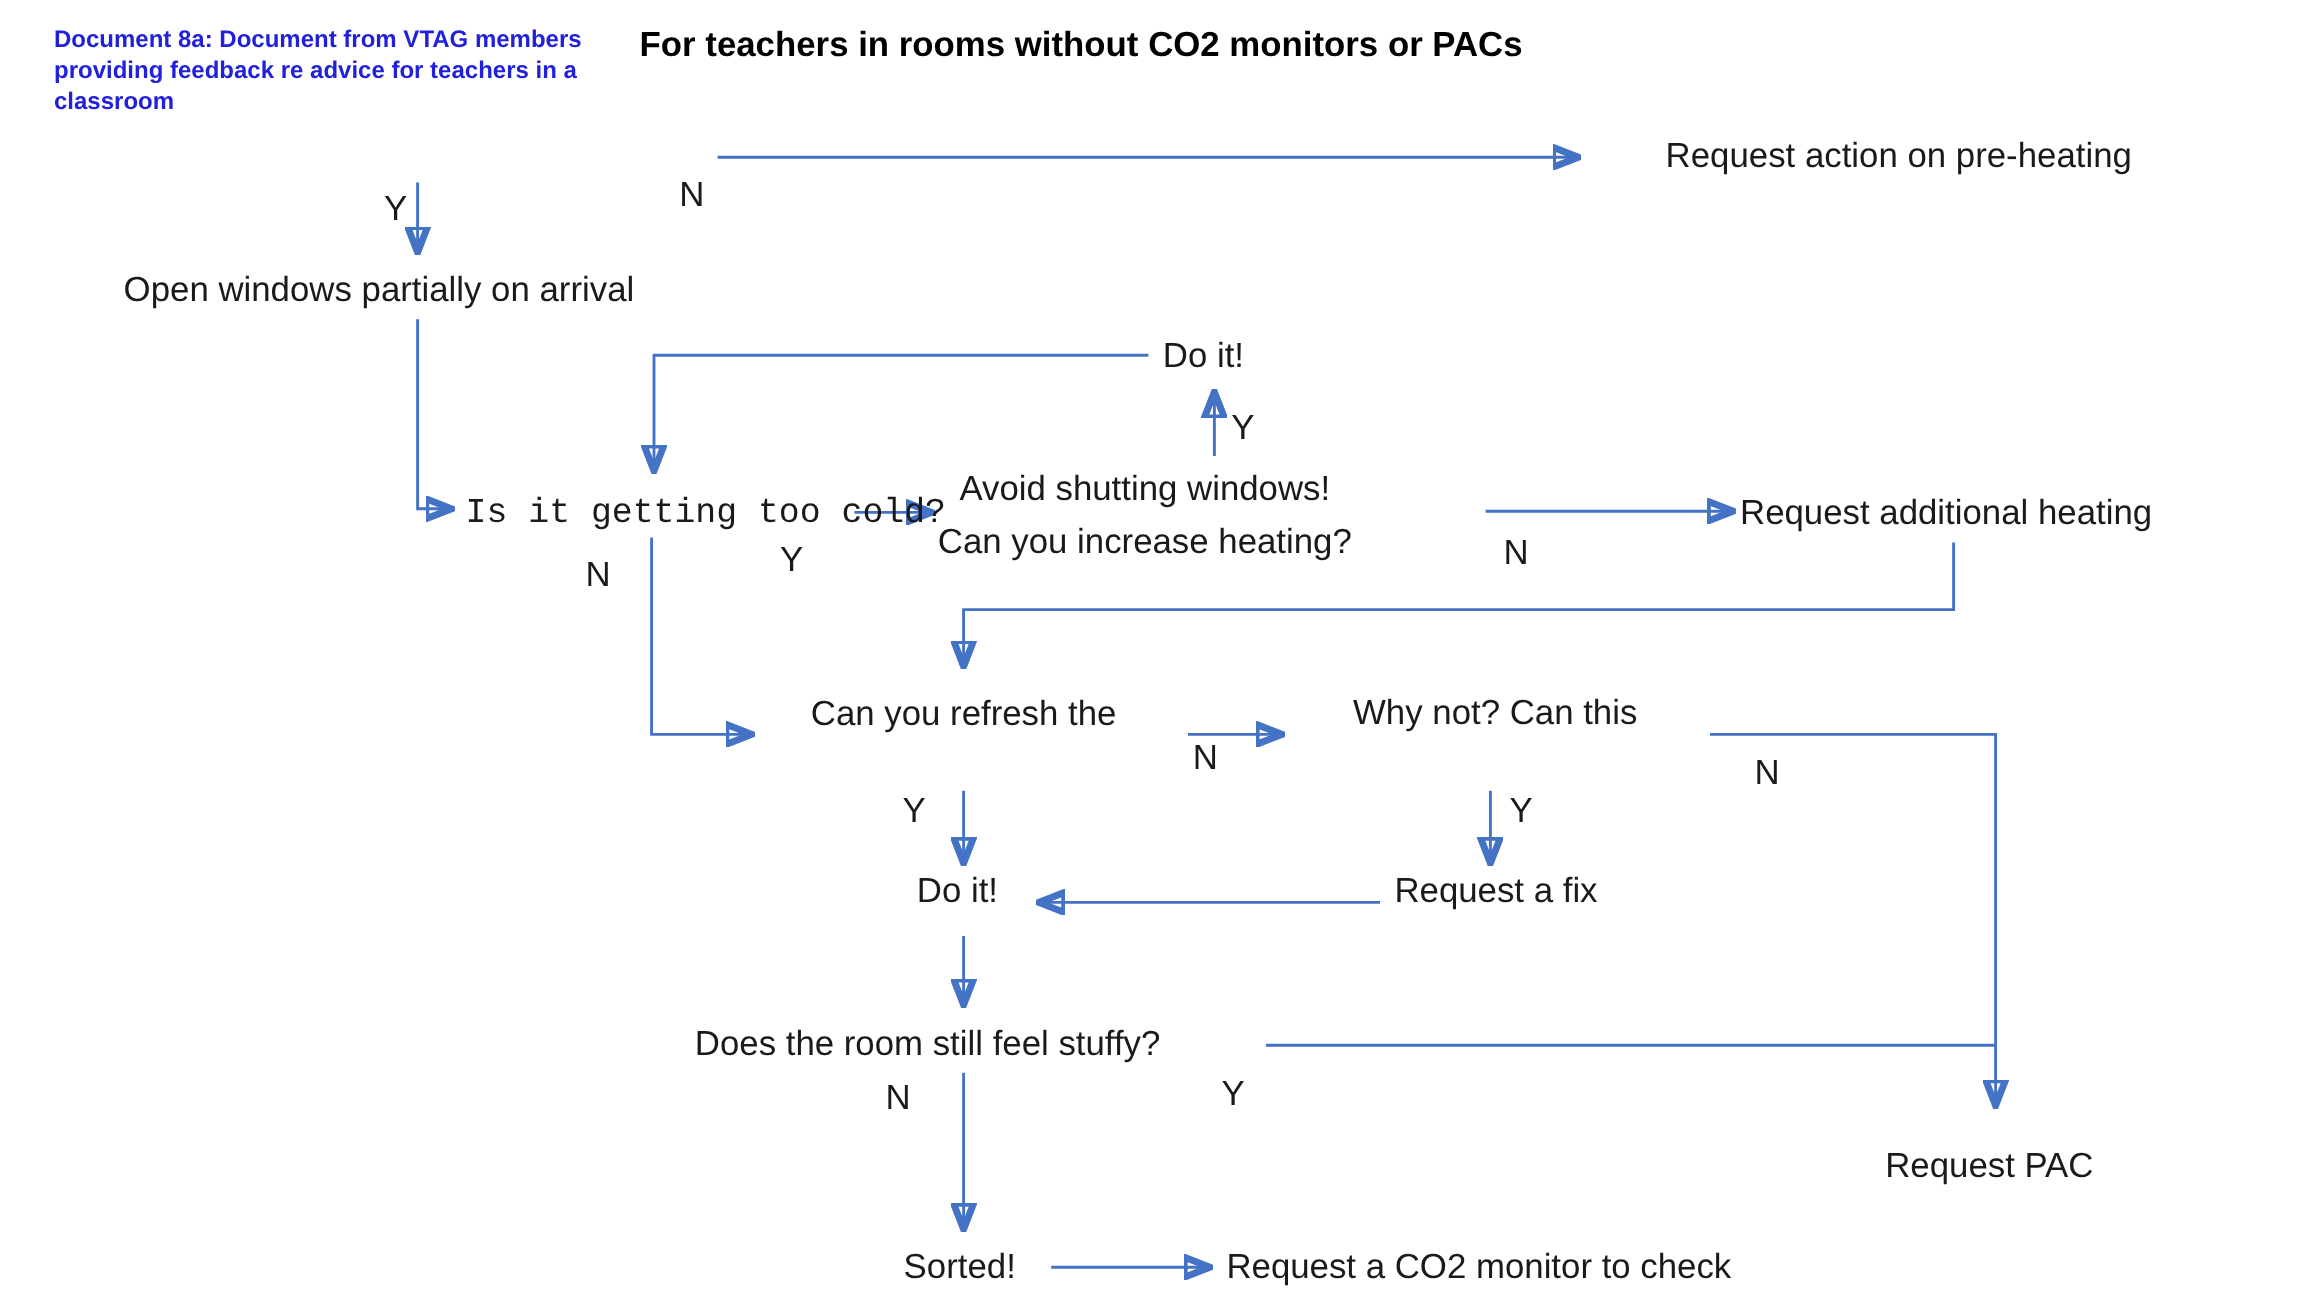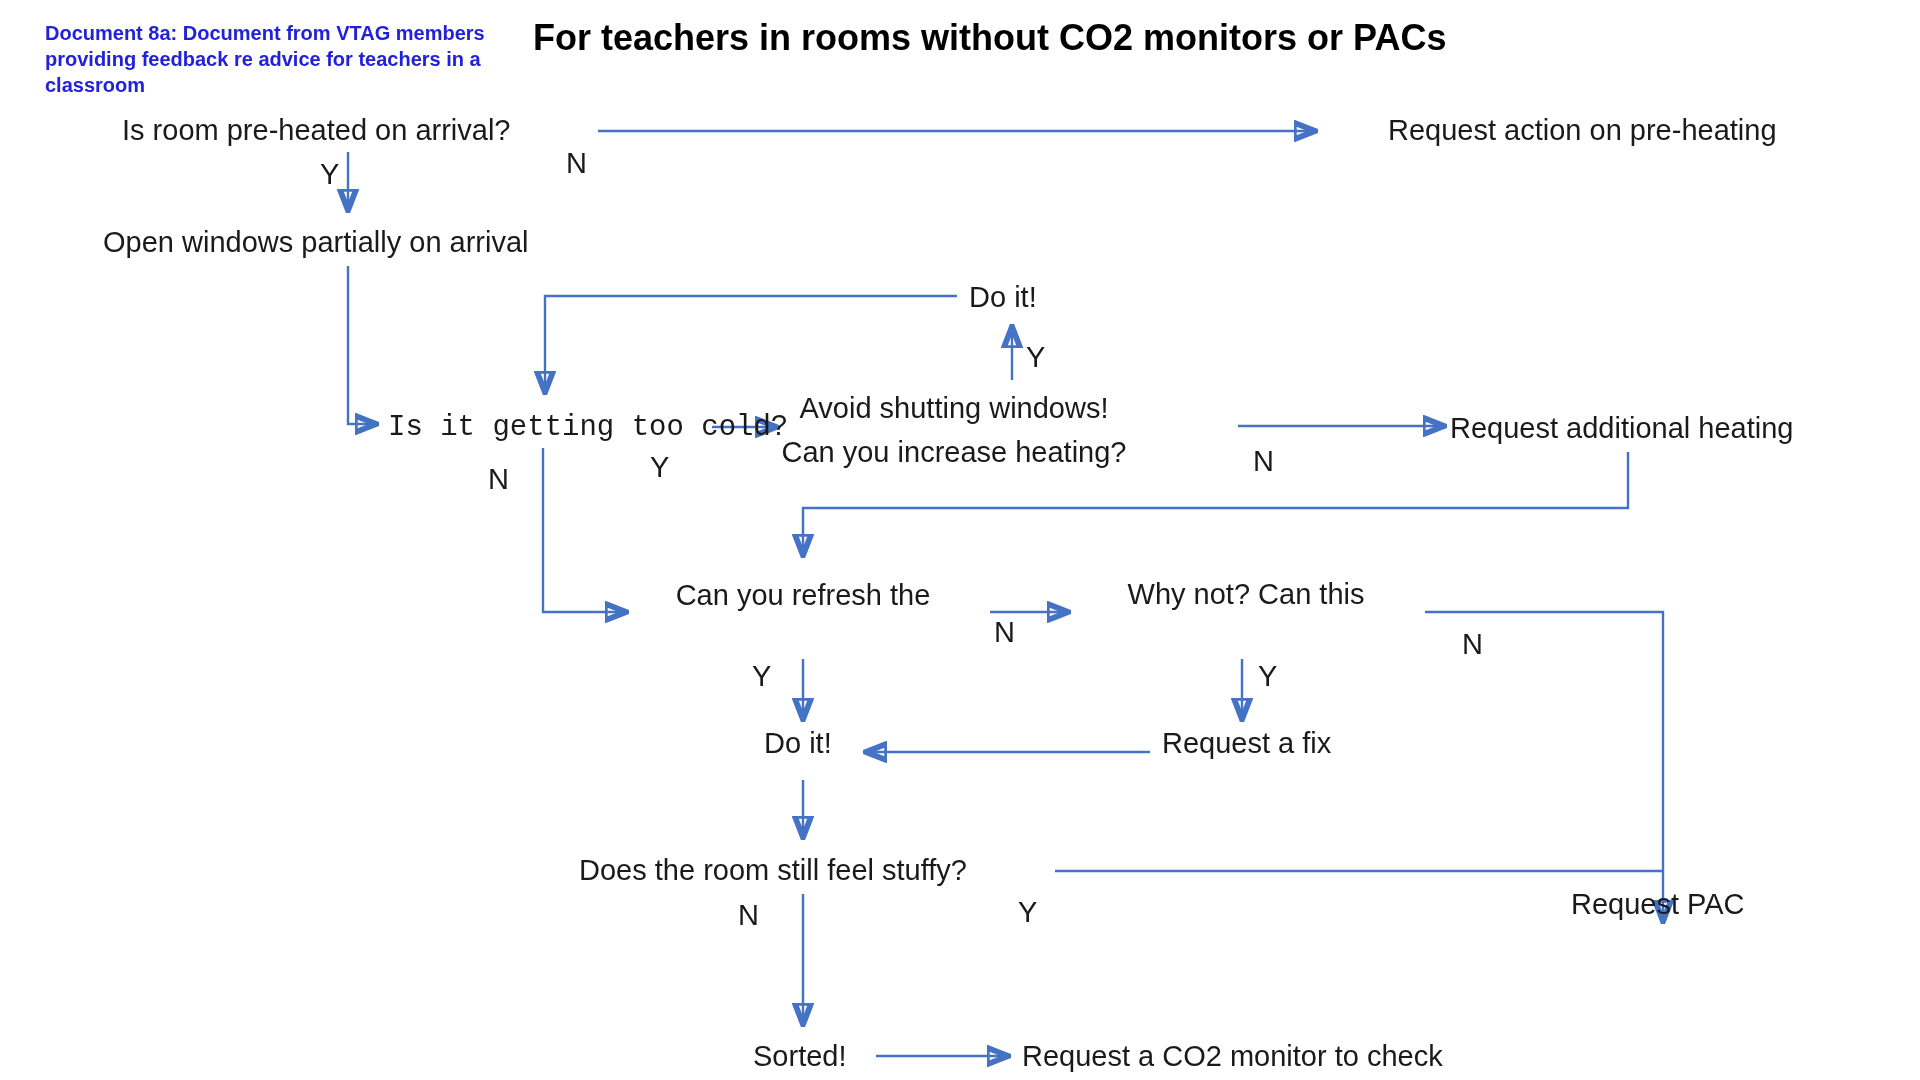--- a/index.html
+++ b/index.html
@@ -25,21 +25,21 @@
     color:var(--bodytext,#1a1a1a); white-space:nowrap;
   }
 
   .doc-label {
     position:absolute; left:45px; top:20px; width:520px;
     font-size:20px; line-height:26px; font-weight:bold;
     color:var(--doclabel,#2121DB);
   }
   .page-title {
     position:absolute; left:533px; top:21px;
-    font-size:36px; line-height:34px; font-weight:bold;
+    font-size:29px; line-height:34px; font-weight:bold;
     color:var(--titlecolor,#000); white-space:nowrap;
   }
 </style>
 </head>
 <body>
 
 <div class="canvas">
 
   <svg class="connectors" viewBox="0 0 1920 1080" xmlns="http://www.w3.org/2000/svg">
     <defs>
@@ -69,21 +69,20 @@
   </svg>
 
   <div class="doc-label">
     <div>Document 8a: Document from VTAG members</div>
     <div>providing feedback re advice for teachers in a</div>
     <div>classroom</div>
   </div>
 
   <div class="page-title">For teachers in rooms without CO2 monitors or PACs</div>
 
-  <div class="node" style="left:122px; top:114px;">Is room pre-heated on arrival?</div>
 
   <div class="node" style="left:1388px; top:114px;">Request action on pre-heating</div>
 
   <div class="edge-label" style="left:566px; top:147px;">N</div>
   <div class="edge-label" style="left:320px; top:158px;">Y</div>
 
   <div class="node" style="left:103px; top:226px;">Open windows partially on arrival</div>
 
   <div class="node" style="left:969px; top:281px;">Do it!</div>
 
@@ -119,19 +118,19 @@
 
   <div class="node" style="left:764px; top:727px;">Do it!</div>
 
   <div class="node" style="left:1162px; top:727px;">Request a fix</div>
 
   <div class="node" style="left:579px; top:854px;">Does the room still feel stuffy?</div>
 
   <div class="edge-label" style="left:738px; top:899px;">N</div>
   <div class="edge-label" style="left:1018px; top:896px;">Y</div>
 
-  <div class="node" style="left:1571px; top:888px;">Request PAC</div>
+  <div class="node" style="left:1571px; top:956px;">Request PAC</div>
 
   <div class="node" style="left:753px; top:1040px;">Sorted!</div>
 
   <div class="node" style="left:1022px; top:1040px;">Request a CO2 monitor to check</div>
 
 </div>
 
 </body></html>

